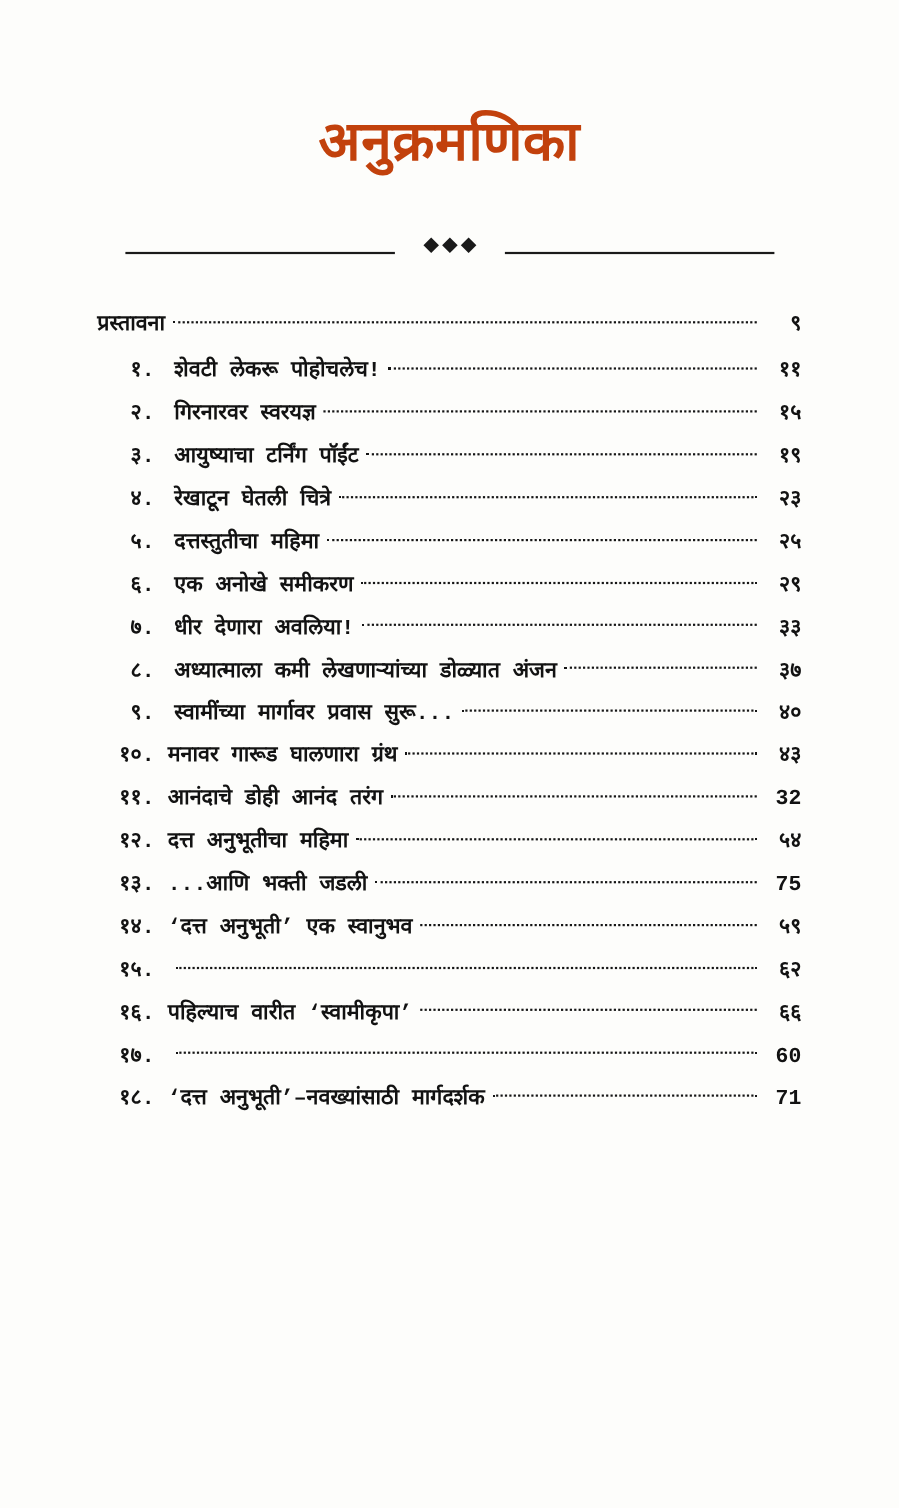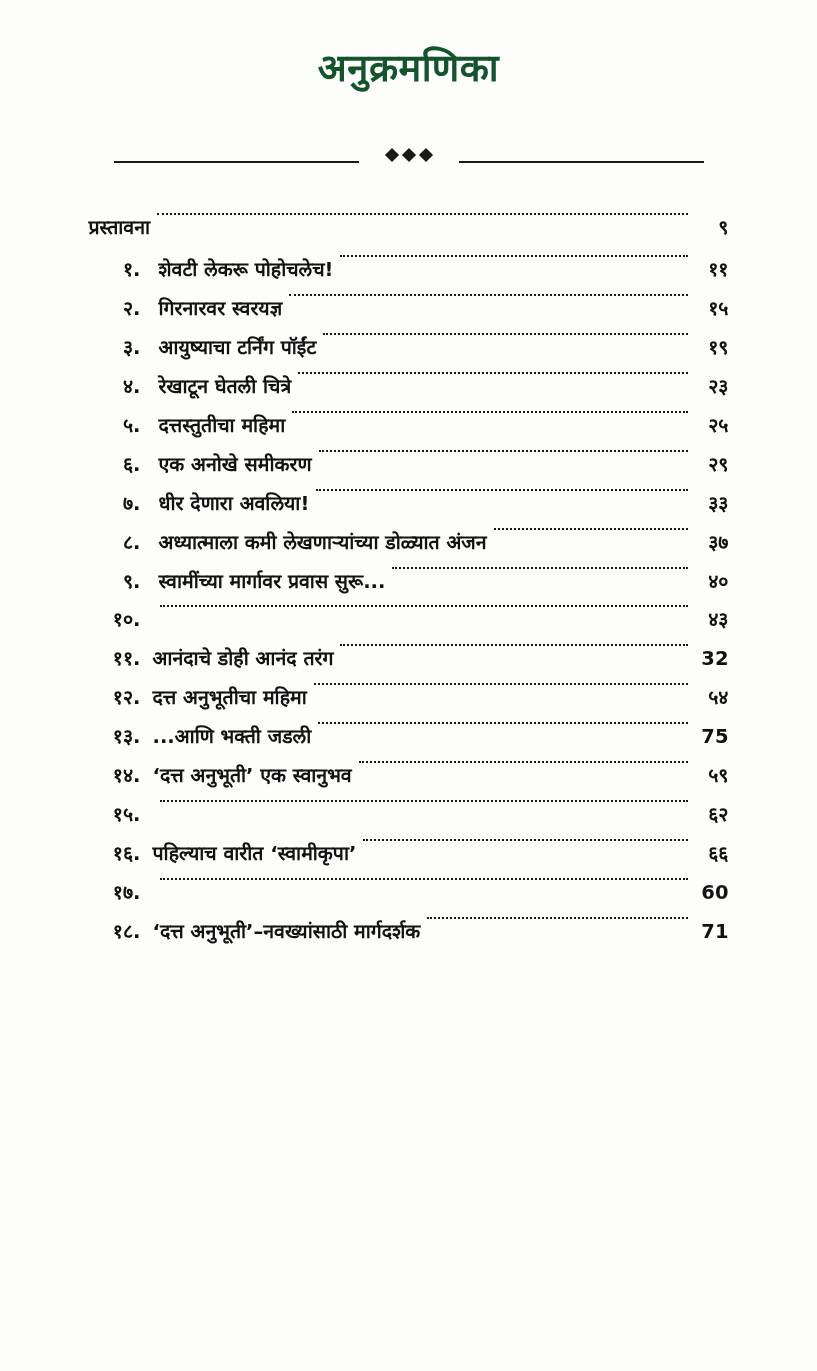--- a/index.html
+++ b/index.html
@@ -17,24 +17,24 @@
   }
   .page {
     position: absolute;
     inset: 0;
     background: #fdfdfb;
   }
   .title {
     text-align: center;
     font-family: "DejaVu Sans", sans-serif;
     font-weight: 700;
-    font-size: 38px;
+    font-size: 50px;
     letter-spacing: 0.5px;
-    color: #14532d;
-    margin-top: 40px;
+    color: #c2410c;
+    margin-top: 92px;
   }
   .divider {
     margin: 58px auto 0 auto;
     width: 590px;
     height: 22px;
     position: relative;
   }
   .divider .line {
     position: absolute;
     top: 11px;
@@ -62,23 +62,24 @@
   }
   .toc {
     margin: 44px auto 0 auto;
     width: 640px;
     font-family: "DejaVu Sans", sans-serif;
     font-size: 19.5px;
     color: #121212;
   }
   .row {
     display: flex;
-    align-items: flex-start;
+    align-items: center;
     margin-bottom: 15.5px;
     line-height: 1.2;
+    font-family: Liberation Mono, monospace;
   }
   .row .num {
     flex: 0 0 auto;
     width: 52px;
     text-align: right;
     padding-right: 12px;
     font-weight: 600;
     white-space: nowrap;
   }
   .row .label {
@@ -198,20 +199,21 @@
 
     <div class="row indent">
       <span class="num">९.</span>
       <span class="label">स्वामींच्या मार्गावर प्रवास सुरू...</span>
       <span class="dots"></span>
       <span class="page-no">४०</span>
     </div>
 
     <div class="row">
       <span class="num">१०.</span>
+      <span class="label">मनावर गारूड घालणारा ग्रंथ</span>
       <span class="dots"></span>
       <span class="page-no">४३</span>
     </div>
 
     <div class="row">
       <span class="num">११.</span>
       <span class="label">आनंदाचे डोही आनंद तरंग</span>
       <span class="dots"></span>
       <span class="page-no">32</span>
     </div>

